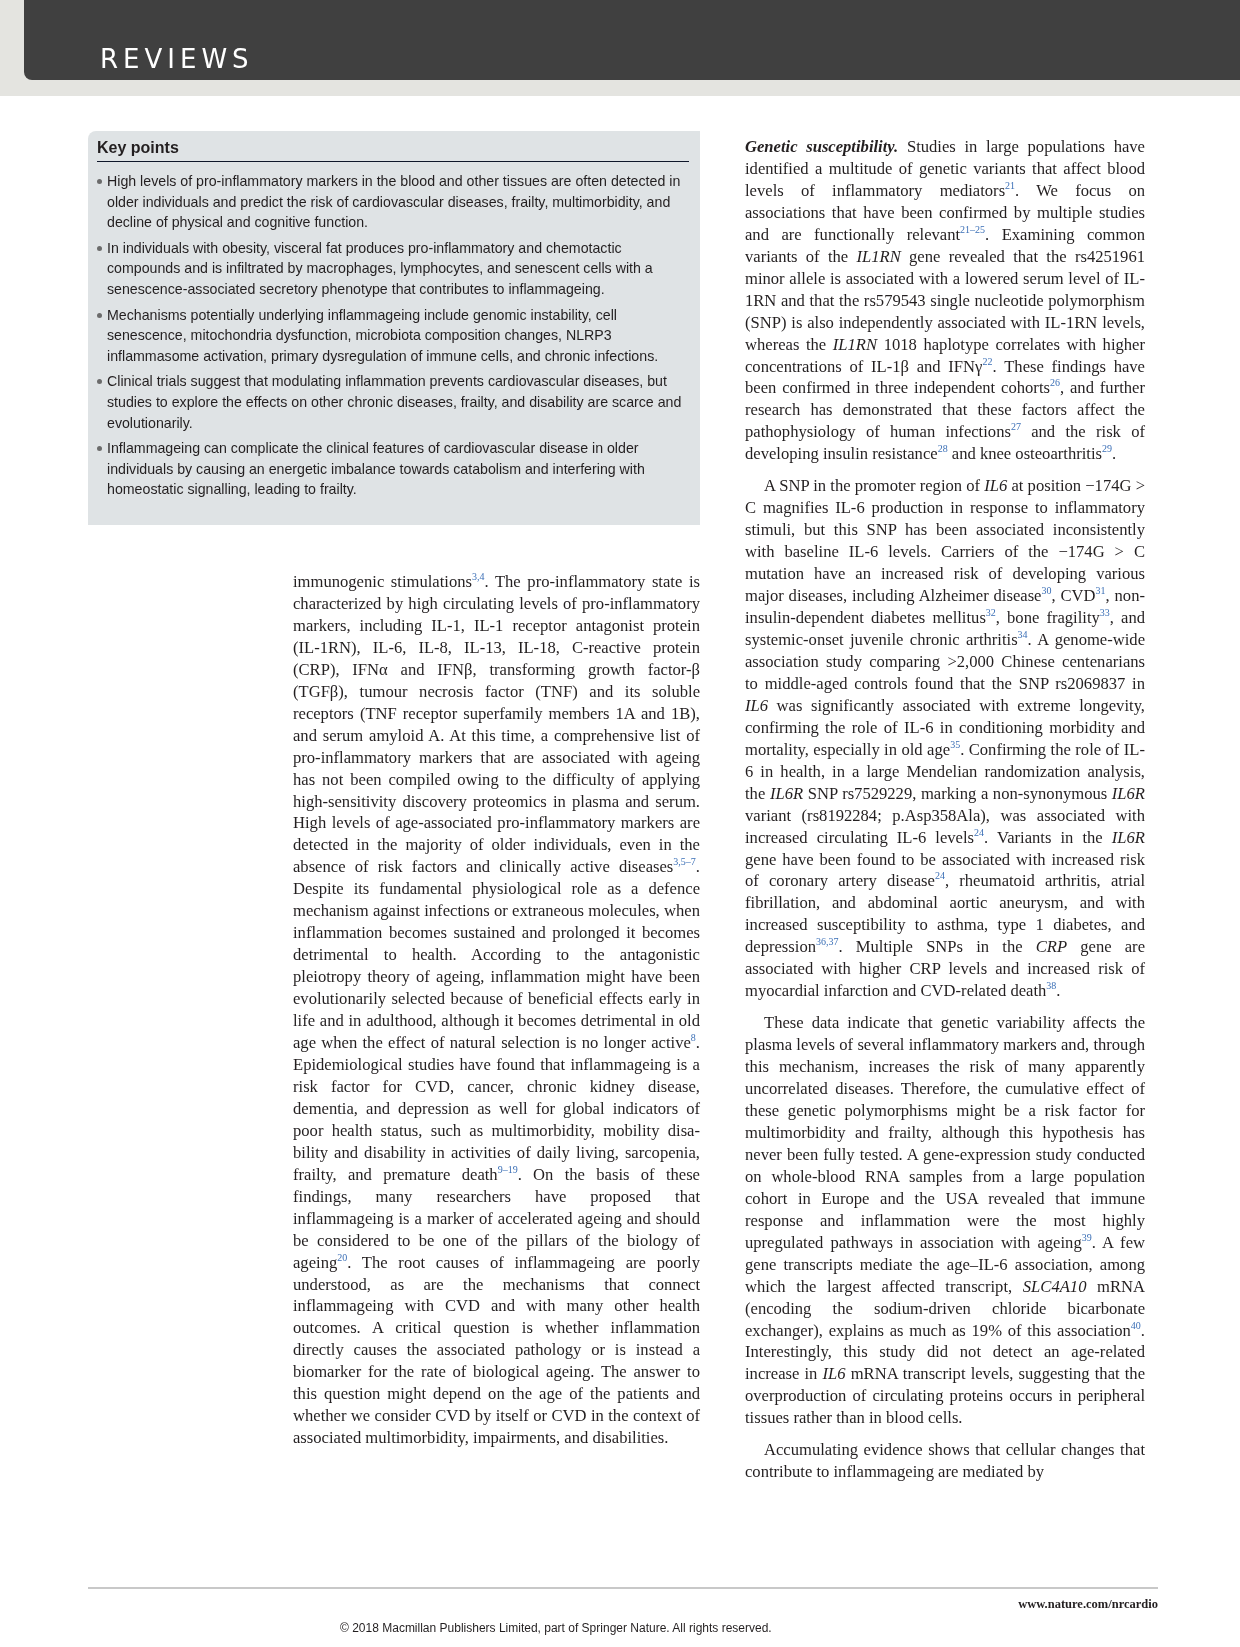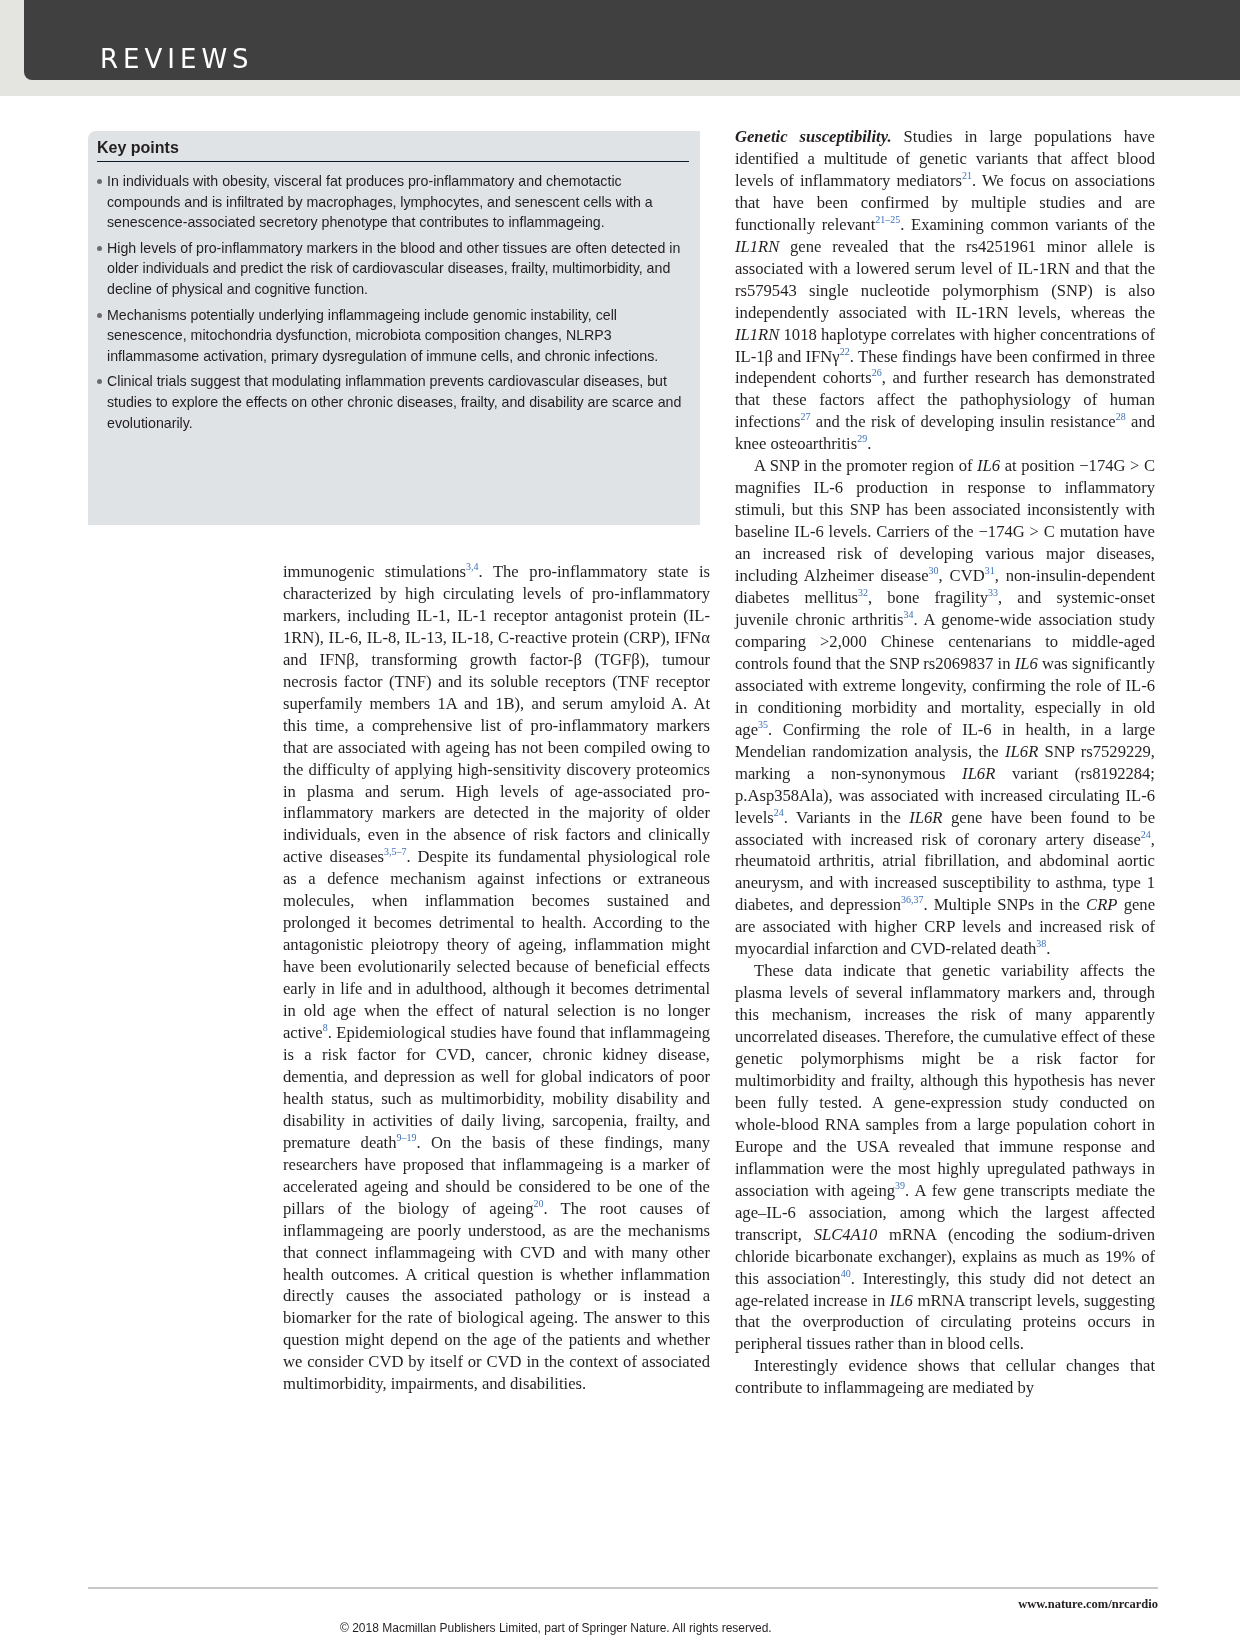--- a/index.html
+++ b/index.html
@@ -42,21 +42,21 @@
   .kp-list li::before {
     content: ""; position: absolute; left: 0; top: 8px;
     width: 5px; height: 5px; border-radius: 50%; background: #6b6b6b;
   }
   .col {
     position: absolute; font-size: 16.6px; line-height: 21.95px;
     text-align: justify; hyphens: manual;
   }
   .col-left { left: 283px; top: 561px; width: 427px; }
   .col-right { left: 735px; top: 126px; width: 420px; }
-  .col p { margin: 0; }
+  .col p { margin: 10px; }
   .col p.indent { text-indent: 19px; }
   .col sup { color: #3b6fb6; font-size: 10px; line-height: 0; vertical-align: super; }
   .col i { font-style: italic; }
   .heading-inline { font-weight: bold; font-style: italic; }
   .footer-line {
     position: absolute; left: 88px; top: 1587px; width: 1070px; height: 2px; background: #c8c8c8;
   }
   .footer-url {
     position: absolute; right: 82px; top: 1597px;
     font-family: Liberation Serif, serif; font-size: 12.5px; font-weight: bold; color: #231f20;
@@ -70,33 +70,34 @@
 <body>
 
 <div class="top-bar-bg"></div>
 <div class="top-bar">
   <span class="reviews-label">REVIEWS</span>
 </div>
 
 <div class="key-points">
   <div class="kp-title">Key points</div>
   <ul class="kp-list">
+    <li>High levels of pro-inflammatory markers in the blood and other tissues are often detected in older individuals and predict the risk of cardiovascular diseases, frailty, multimorbidity, and decline of physical and cognitive function.</li>
     <li>In individuals with obesity, visceral fat produces pro-inflammatory and chemotactic compounds and is infiltrated by macrophages, lymphocytes, and senescent cells with a senescence-associated secretory phenotype that contributes to inflammageing.</li>
-    <li>High levels of pro-inflammatory markers in the blood and other tissues are often detected in older individuals and predict the risk of cardiovascular diseases, frailty, multimorbidity, and decline of physical and cognitive function.</li>
     <li>Mechanisms potentially underlying inflammageing include genomic instability, cell senescence, mitochondria dysfunction, microbiota composition changes, NLRP3 inflammasome activation, primary dysregulation of immune cells, and chronic infections.</li>
     <li>Clinical trials suggest that modulating inflammation prevents cardiovascular diseases, but studies to explore the effects on other chronic diseases, frailty, and disability are scarce and evolutionarily.</li>
+    <li>Inflammageing can complicate the clinical features of cardiovascular disease in older individuals by causing an energetic imbalance towards catabolism and interfering with homeostatic signalling, leading to frailty.</li>
   </ul>
 </div>
 
 <div class="col col-left">
   <p><span>immunogenic stimulations</span><sup>3,4</sup><span>. The pro-inflammatory state is characterized by high circulating levels of pro-inflammatory markers, including IL-1, IL-1 receptor antagonist protein (IL-1RN), IL-6, IL-8, IL-13, IL-18, C-reactive protein (CRP), IFNα and IFNβ, transforming growth factor-β (TGFβ), tumour necrosis factor (TNF) and its soluble receptors (TNF receptor superfamily members 1A and 1B), and serum amyloid A. At this time, a comprehensive list of pro-inflammatory markers that are associated with ageing has not been compiled owing to the difficulty of applying high-sensitivity dis­covery proteomics in plasma and serum. High levels of age-associated pro-inflammatory markers are detected in the majority of older individuals, even in the absence of risk factors and clinically active diseases</span><sup>3,5–7</sup><span>. Despite its fundamental physiological role as a defence mech­anism against infections or extraneous molecules, when inflammation becomes sustained and prolonged it becomes detrimental to health. According to the antagonistic pleiotropy theory of ageing, inflammation might have been evolutionarily selected because of ben­eficial effects early in life and in adulthood, although it becomes detrimental in old age when the effect of natural selection is no longer active</span><sup>8</sup><span>. Epidemiological studies have found that inflammageing is a risk factor for CVD, cancer, chronic kidney disease, dementia, and depression as well for global indicators of poor health status, such as multimorbidity, mobility disa­bility and disability in activities of daily living, sarco­penia, frailty, and premature death</span><sup>9–19</sup><span>. On the basis of these findings, many researchers have proposed that inflammageing is a marker of accelerated ageing and should be considered to be one of the pillars of the bio­logy of ageing</span><sup>20</sup><span>. The root causes of inflammageing are poorly understood, as are the mechanisms that connect inflammageing with CVD and with many other health outcomes. A critical question is whether inflammation directly causes the associated pathology or is instead a biomarker for the rate of biological ageing. The answer to this question might depend on the age of the patients and whether we consider CVD by itself or CVD in the context of associated multimorbidity, impairments, and disabilities.</span></p>
 </div>
 
 <div class="col col-right">
   <p><span class="heading-inline">Genetic susceptibility.</span><span> Studies in large populations have identified a multitude of genetic variants that affect blood levels of inflammatory mediators</span><sup>21</sup><span>. We focus on associations that have been confirmed by multiple studies and are functionally relevant</span><sup>21–25</sup><span>. Examining common variants of the </span><i>IL1RN</i><span> gene revealed that the rs4251961 minor allele is associated with a lowered serum level of IL-1RN and that the rs579543 single nucleotide polymorphism (SNP) is also independently associated with IL-1RN levels, whereas the </span><i>IL1RN</i><span> 1018 haplotype correlates with higher concentrations of IL-1β and IFNγ</span><sup>22</sup><span>. These findings have been confirmed in three independent cohorts</span><sup>26</sup><span>, and further research has demon­strated that these factors affect the pathophysiology of human infections</span><sup>27</sup><span> and the risk of developing insulin resistance</span><sup>28</sup><span> and knee osteoarthritis</span><sup>29</sup><span>.</span></p>
   <p class="indent"><span>A SNP in the promoter region of </span><i>IL6</i><span> at position −174G &gt; C magnifies IL-6 production in response to inflammatory stimuli, but this SNP has been associated inconsistently with baseline IL-6 levels. Carriers of the −174G &gt; C mutation have an increased risk of devel­oping various major diseases, including Alzheimer disease</span><sup>30</sup><span>, CVD</span><sup>31</sup><span>, non-insulin-dependent diabetes mellitus</span><sup>32</sup><span>, bone fragility</span><sup>33</sup><span>, and systemic-onset juvenile chronic arthritis</span><sup>34</sup><span>. A genome-wide association study comparing &gt;2,000 Chinese centenarians to middle-aged controls found that the SNP rs2069837 in </span><i>IL6</i><span> was sig­nificantly associated with extreme longevity, confirming the role of IL-6 in conditioning morbidity and mortality, especially in old age</span><sup>35</sup><span>. Confirming the role of IL-6 in health, in a large Mendelian randomization analysis, the </span><i>IL6R</i><span> SNP rs7529229, marking a non-synonymous </span><i>IL6R</i><span> variant (rs8192284; p.Asp358Ala), was associated with increased circulating IL-6 levels</span><sup>24</sup><span>. Variants in the </span><i>IL6R</i><span> gene have been found to be associated with increased risk of coronary artery disease</span><sup>24</sup><span>, rheumatoid arthritis, atrial fibrillation, and abdominal aortic aneurysm, and with increased susceptibility to asthma, type 1 diabetes, and depression</span><sup>36,37</sup><span>. Multiple SNPs in the </span><i>CRP</i><span> gene are associated with higher CRP levels and increased risk of myocardial infarction and CVD-related death</span><sup>38</sup><span>.</span></p>
   <p class="indent"><span>These data indicate that genetic variability affects the plasma levels of several inflammatory markers and, through this mechanism, increases the risk of many apparently uncorrelated diseases. Therefore, the cumu­lative effect of these genetic polymorphisms might be a risk factor for multimorbidity and frailty, although this hypothesis has never been fully tested. A gene-expression study conducted on whole-blood RNA samples from a large population cohort in Europe and the USA revealed that immune response and inflammation were the most highly upregulated pathways in association with ageing</span><sup>39</sup><span>. A few gene transcripts mediate the age–IL-6 association, among which the largest affected transcript, </span><i>SLC4A10</i><span> mRNA (encoding the sodium-driven chloride bicarbonate exchanger), explains as much as 19% of this association</span><sup>40</sup><span>. Interestingly, this study did not detect an age-related increase in </span><i>IL6</i><span> mRNA transcript levels, sug­gesting that the overproduction of circulating proteins occurs in peripheral tissues rather than in blood cells.</span></p>
-  <p class="indent"><span>Interestingly evidence shows that cellular changes that contribute to inflammageing are mediated by</span></p>
+  <p class="indent"><span>Accumulating evidence shows that cellular changes that contribute to inflammageing are mediated by</span></p>
 </div>
 
 <div class="footer-line"></div>
 <a class="footer-url">www.nature.com/nrcardio</a>
 <div class="footer-copyright">© 2018 Macmillan Publishers Limited, part of Springer Nature. All rights reserved.</div>
 
 </body></html>

